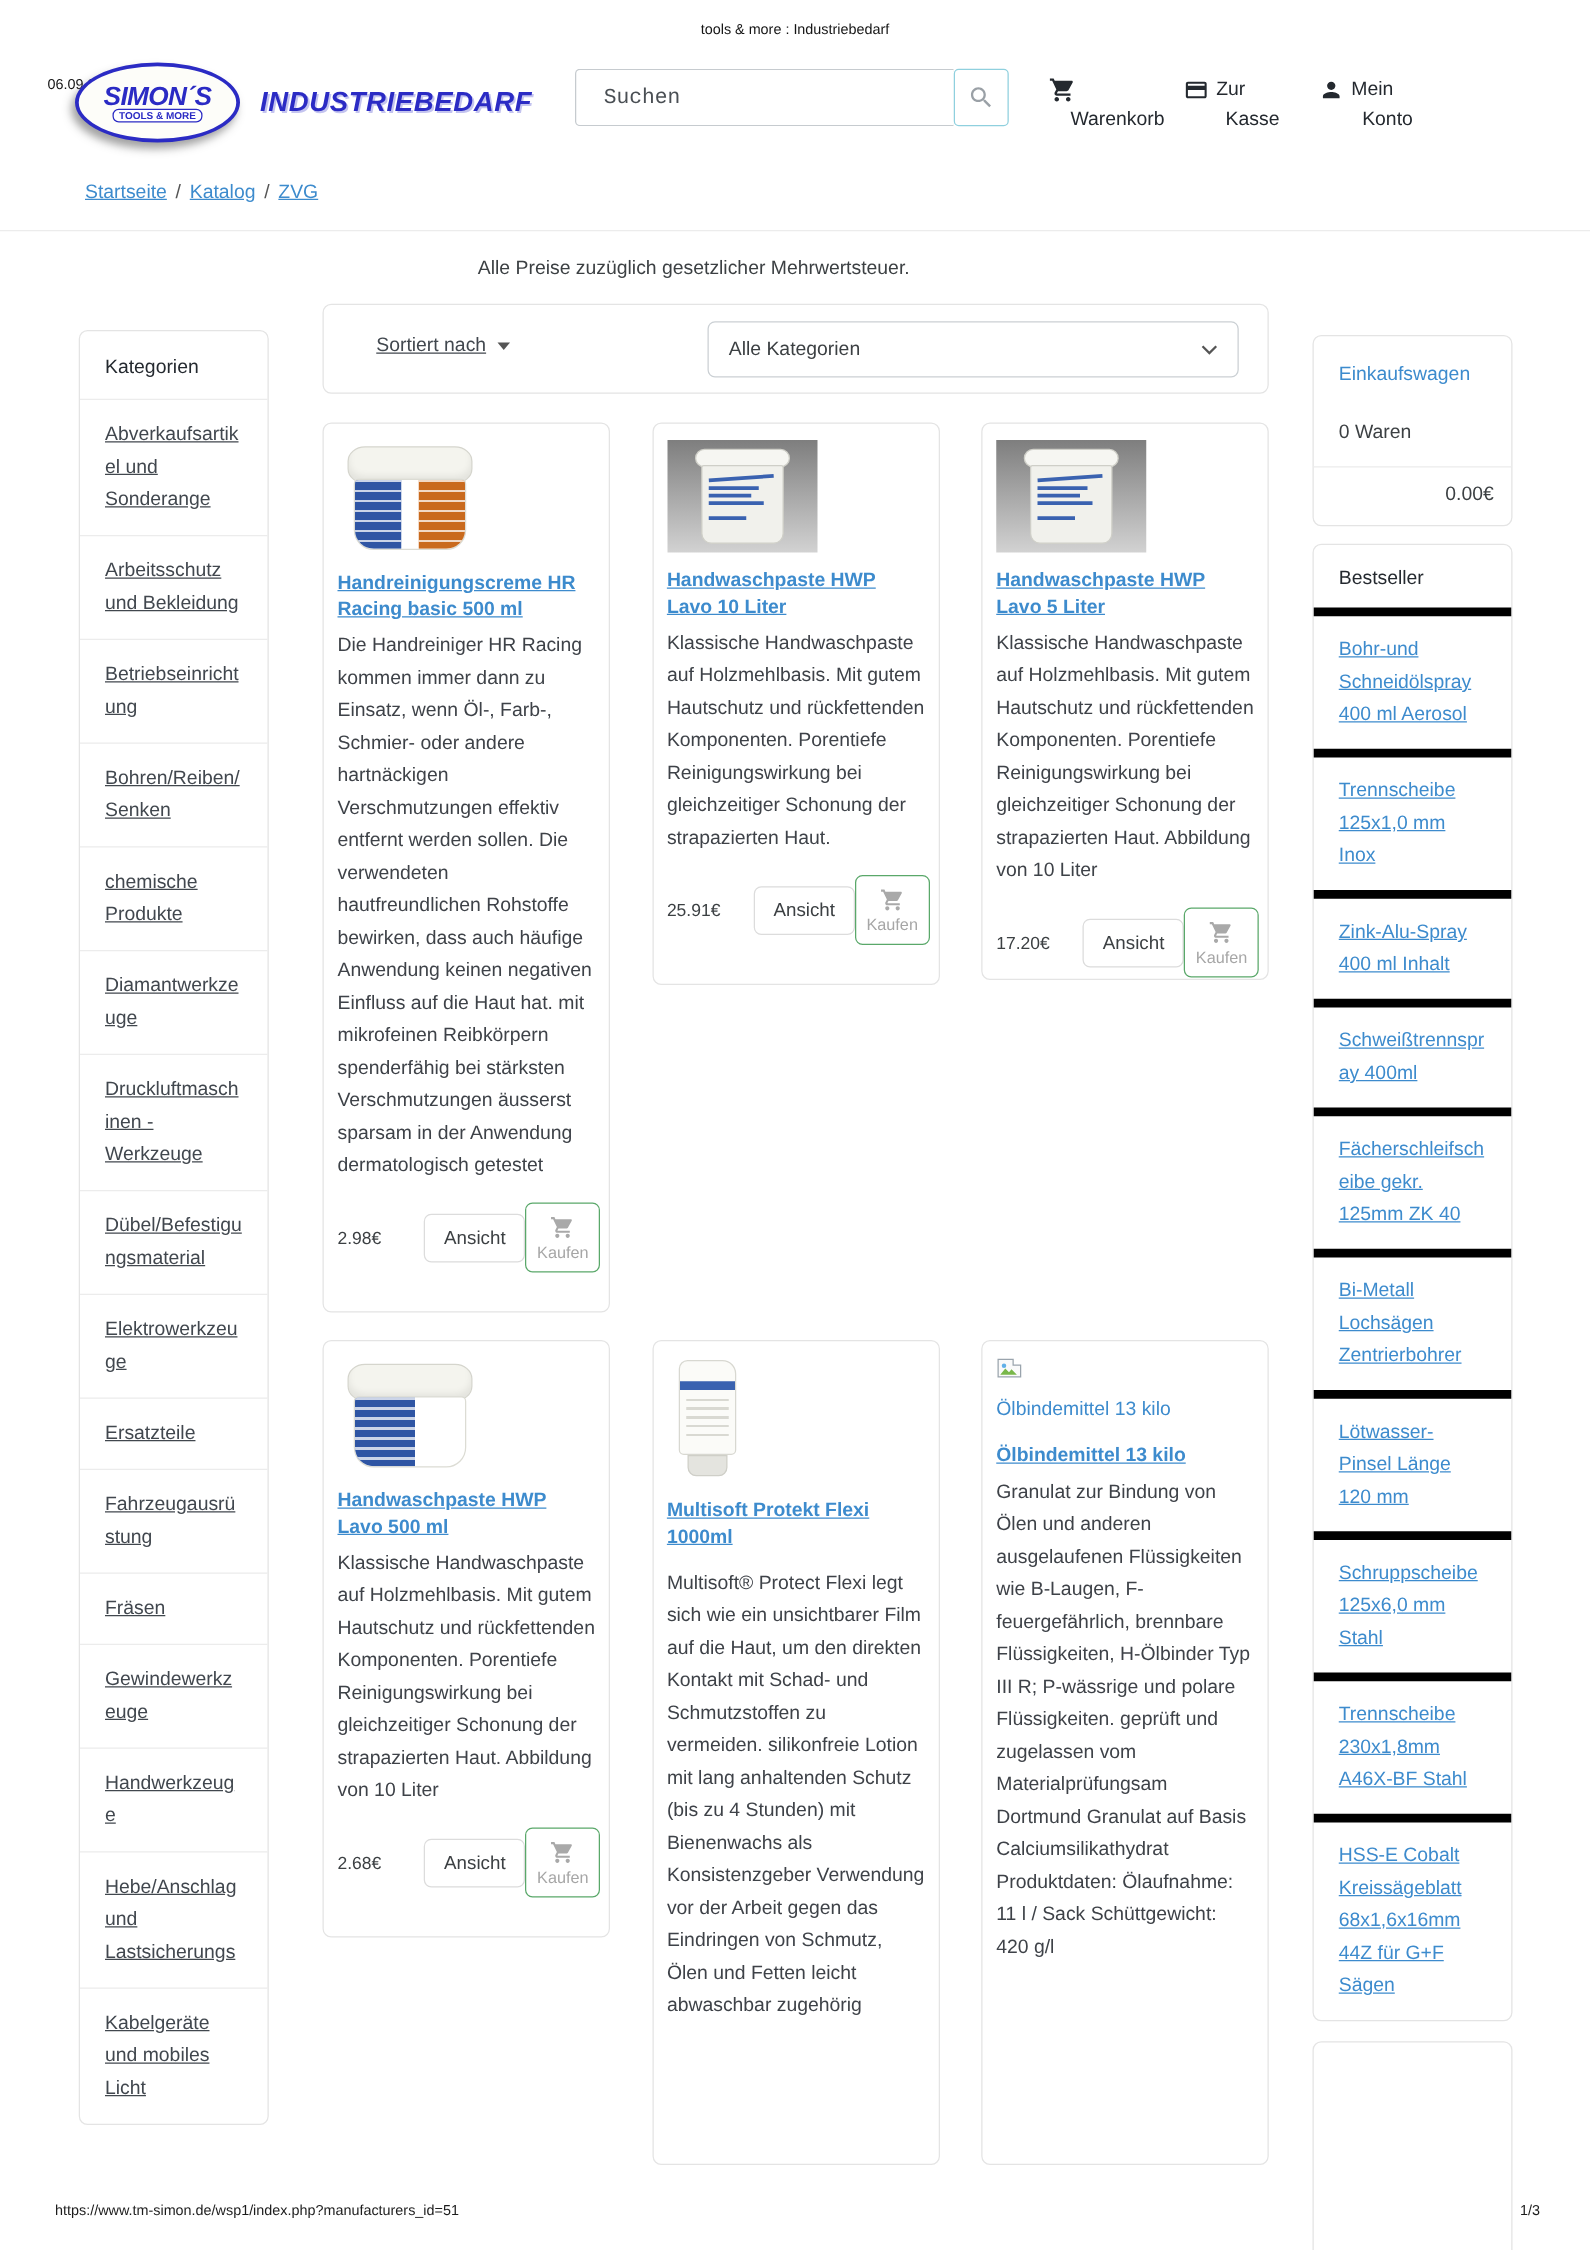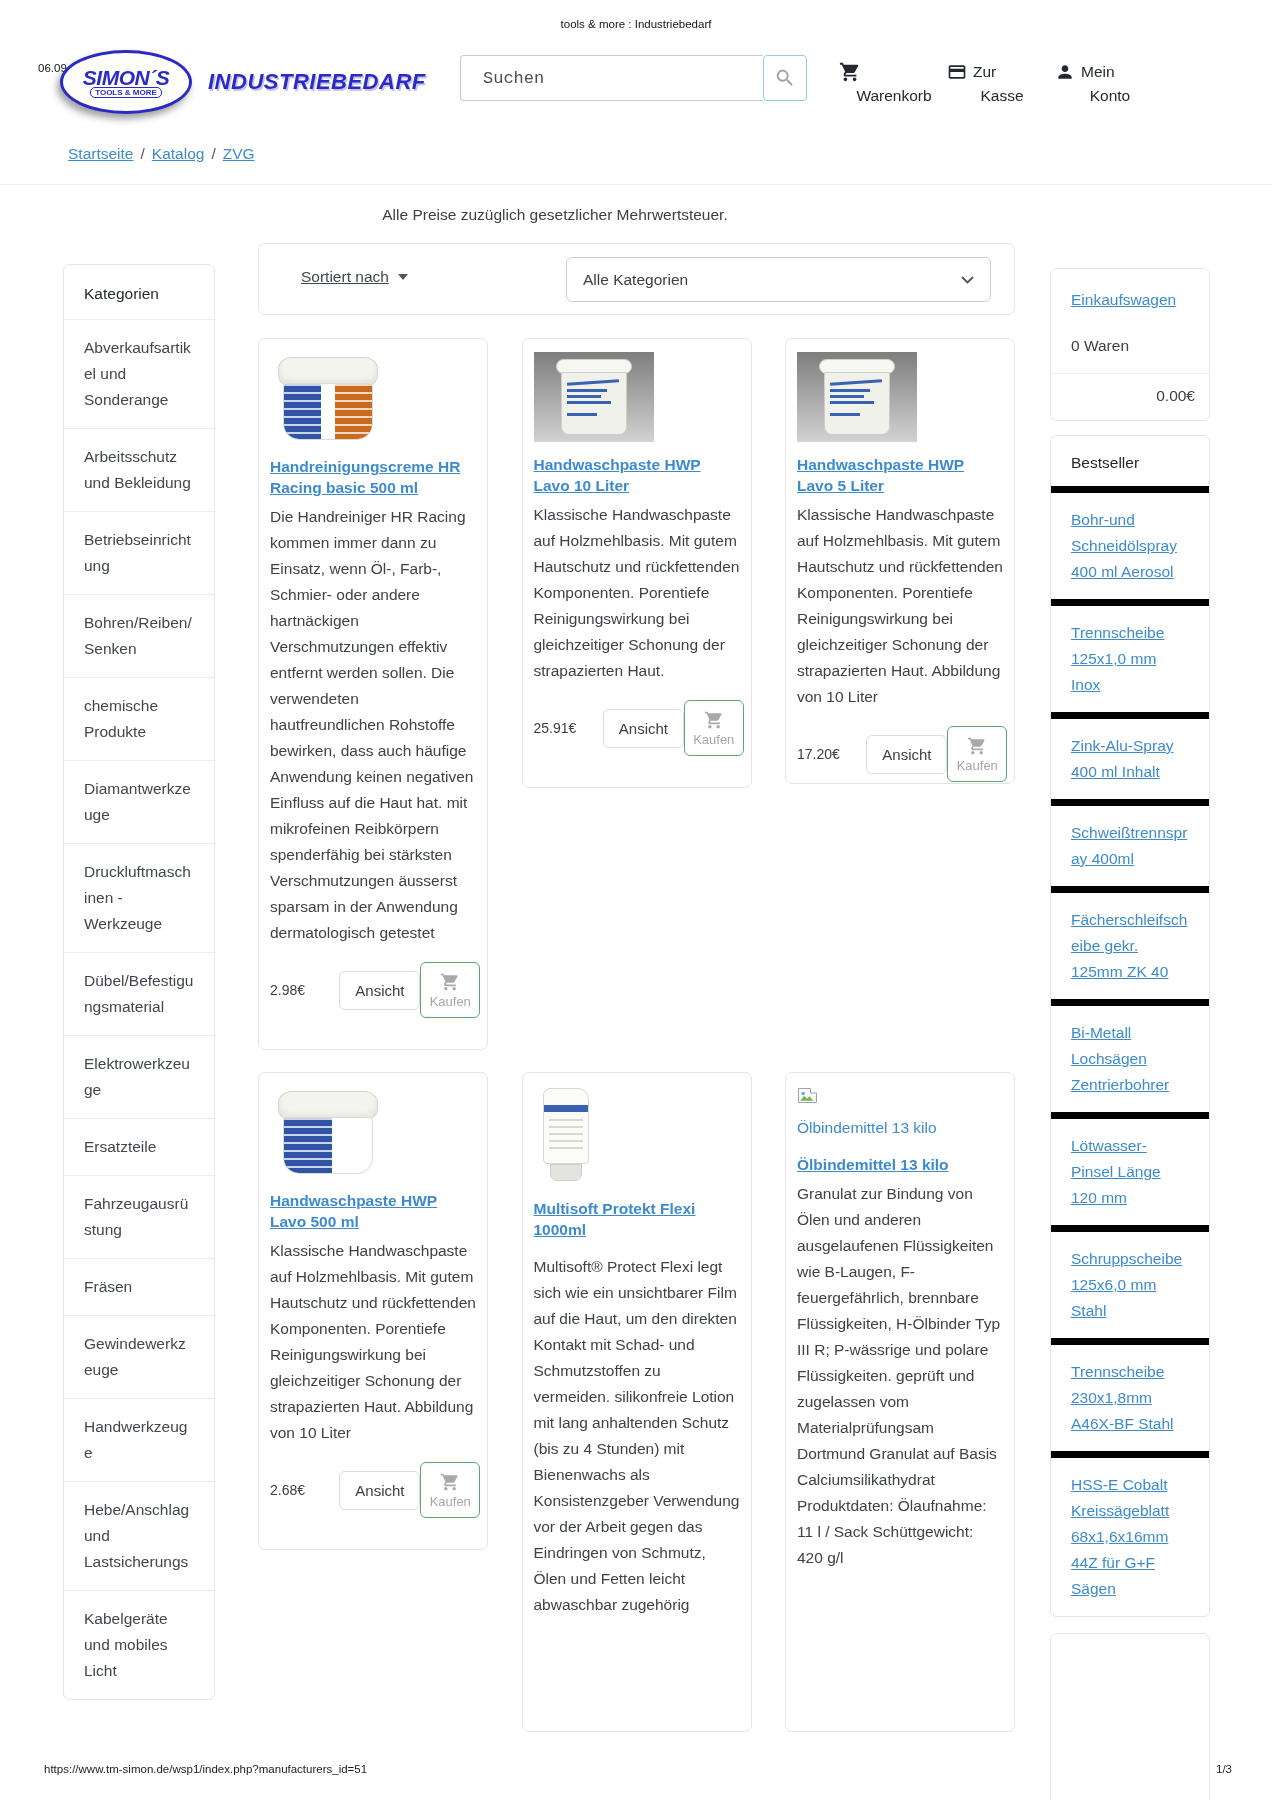--- a/index.html
+++ b/index.html
@@ -54,21 +54,21 @@
   .notice { position:absolute; top:206px; left:240px; width:630px; text-align:center; font-size:15.5px; color:#3c4043; }
 
   
   .card { background:#fff; border:1px solid #e4e4e4; border-radius:7px; }
 
   
   .sidebar-left { position:absolute; left:63px; top:264px; width:152px; }
   .sb-title { padding:20px 20px 16px; font-size:15.5px; color:#24292f; }
   .sb-item { border-top:1px solid #ececec; padding:15px 20px; }
   .sb-item a { display:block; color:#41474e; font-size:15.5px; line-height:26px;
-               overflow-wrap:break-word; }
+               text-decoration:underline; overflow-wrap:break-word; }
 
   
   .toolbar { position:absolute; left:258px; top:243px; width:757px; height:72px; }
   .sort-link { position:absolute; left:42px; top:24px; font-size:15.5px; color:#41474e;
                text-decoration:underline; display:flex; align-items:center; gap:9px; }
   .caret { width:0; height:0; border-left:5px solid transparent; border-right:5px solid transparent; border-top:6px solid #555; }
   .cat-select {
     position:absolute; left:307px; top:13px; width:425px; height:45px;
     border:1px solid #cbd0d4; border-radius:6px; background:#fff;
     display:flex; align-items:center; justify-content:space-between; padding:0 16px;
@@ -119,21 +119,21 @@
                 border:1px solid #cfcfc8; border-radius:0 0 7px 7px; }
   .p5-head { display:flow-root; }
   .p5-desc { clear:both; padding-top:8px; }
   .alt-block { color:#3d8bcd; font-size:15.5px; line-height:25px; }
   .alt-block .broken { display:block; margin:2px 0 4px; }
   .p6-title { margin-top:14px; }
 
   
   .sidebar-right { position:absolute; left:1050px; top:268px; width:160px; }
   .cart-link { display:block; padding:18px 20px 0; color:#3d8bcd; font-size:15.5px; line-height:26px;
-               text-decoration:underline; overflow-wrap:break-word; }
+               overflow-wrap:break-word; }
   .cart-count { padding:24px 20px 18px; font-size:15.5px; color:#3c4043; }
   .cart-total { border-top:1px solid #ececec; padding:13px 14px 15px; text-align:right; font-size:15.5px; color:#3c4043; }
   .best-card { margin-top:14px; }
   .best-title { padding:18px 20px 14px; font-size:15.5px; color:#24292f; }
   .best-item { border-top:7px solid #000000; padding:14px 20px; }
   .best-item a { display:block; color:#3d8bcd; font-size:15.5px; line-height:26px;
                  text-decoration:underline; overflow-wrap:break-word; }
   .ghost-card { margin-top:16px; height:230px; }
 
   

